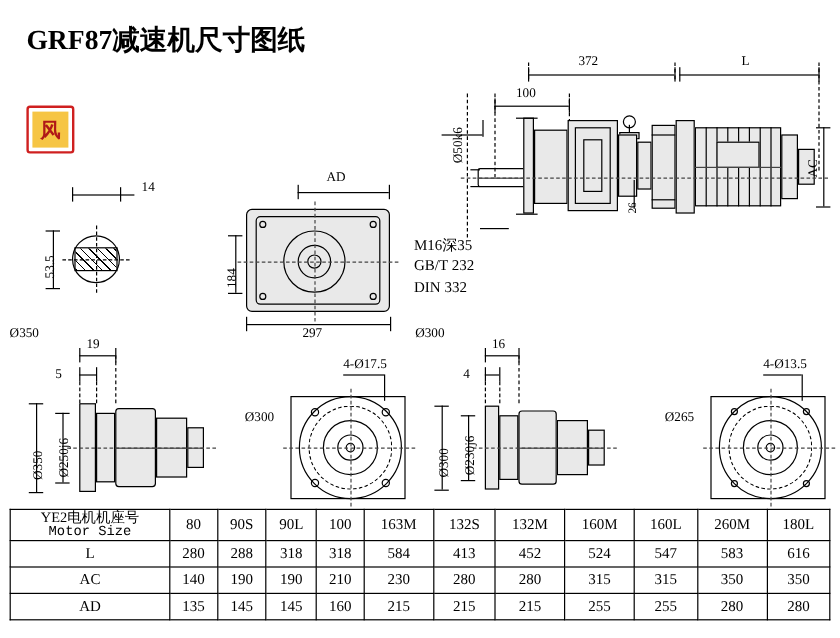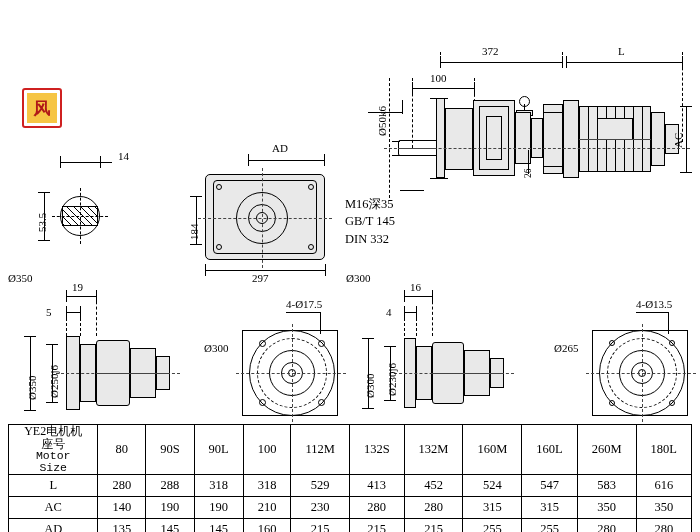--- a/index.html
+++ b/index.html
@@ -26,31 +26,32 @@
   .circ{position:absolute;border:1px solid #000;border-radius:50%;box-sizing:border-box;}
   .circd{position:absolute;border:1px dashed #000;border-radius:50%;box-sizing:border-box;}
   .fillg{background:#e9e9e9;}
   .lbl{position:absolute;font-size:11px;font-family:"Liberation Serif",serif;white-space:nowrap;}
   .lbl-sm{position:absolute;font-size:9.5px;font-family:"Liberation Serif",serif;white-space:nowrap;}
   .rot90{transform:rotate(-90deg);transform-origin:left top;}
   .note{position:absolute;font-size:12.5px;font-family:"Liberation Serif",serif;white-space:nowrap;}
 
   
   .tbl{position:absolute;left:8px;top:424px;width:684px;border-collapse:collapse;font-family:"Liberation Serif",serif;}
-  .tbl td{border:1px solid #000;font-size:12.5px;text-align:center;height:21px;padding:0 14px;}
+  .tbl td{border:1px solid #000;font-size:12.5px;text-align:center;height:21px;padding:0 2px;}
   .tbl td.first{width:128px;}
   .tbl td.rowhdr{text-align:center;}
   .tbl .hdr-cell{line-height:1.05;font-size:12px;}
   .mono{font-family:"Liberation Mono",monospace;font-size:11.5px;}
 </style>
 </head>
 <body>
 
 <div id="root">
 
+  <div class="title">GRF87减速机尺寸图纸</div>
 
   <div class="logo">
     <div class="logo-badge">
       <div class="inner">风</div>
     </div>
   </div>
 
   <div>
 
     <div class="ln h1" style="left:440px;top:62px;width:122px;"></div>
@@ -124,21 +125,21 @@
     <div class="ln h1" style="left:680px;top:172px;width:12px;"></div>
     <div class="lbl rot90" style="left:672px;top:148px;">AC</div>
 
     <div class="ln v1" style="left:528px;top:150px;height:24px;"></div>
     <div class="lbl-sm rot90" style="left:523px;top:178px;">26</div>
 
     <div class="cl-h" style="left:384px;top:148px;width:306px;"></div>
 
     <div class="ln h1" style="left:400px;top:190px;width:24px;"></div>
     <div class="note" style="left:345px;top:196px;text-align:center;">M16深35</div>
-    <div class="note" style="left:345px;top:214px;">GB/T 145</div>
+    <div class="note" style="left:345px;top:214px;">GB/T 232</div>
     <div class="note" style="left:345px;top:232px;">DIN 332</div>
   </div>
 
   <div>
     <div class="ln h1" style="left:60px;top:162px;width:40px;"></div>
     <div class="ln v1" style="left:60px;top:156px;height:12px;"></div>
     <div class="ln v1" style="left:100px;top:156px;height:12px;"></div>
     <div class="lbl" style="left:118px;top:150px;">14</div>
     <div class="ln h1" style="left:100px;top:162px;width:12px;"></div>
 
@@ -302,35 +303,35 @@
     <tbody>
       <tr>
         <td class="first hdr-cell">
           <div>YE2电机机座号</div>
           <div class="mono">Motor Size</div>
         </td>
         <td>80</td>
         <td>90S</td>
         <td>90L</td>
         <td>100</td>
-        <td>112M</td>
+        <td>163M</td>
         <td>132S</td>
         <td>132M</td>
         <td>160M</td>
         <td>160L</td>
         <td>260M</td>
         <td>180L</td>
       </tr>
       <tr>
         <td class="first rowhdr">L</td>
         <td>280</td>
         <td>288</td>
         <td>318</td>
         <td>318</td>
-        <td>529</td>
+        <td>584</td>
         <td>413</td>
         <td>452</td>
         <td>524</td>
         <td>547</td>
         <td>583</td>
         <td>616</td>
       </tr>
       <tr>
         <td class="first rowhdr">AC</td>
         <td>140</td>

